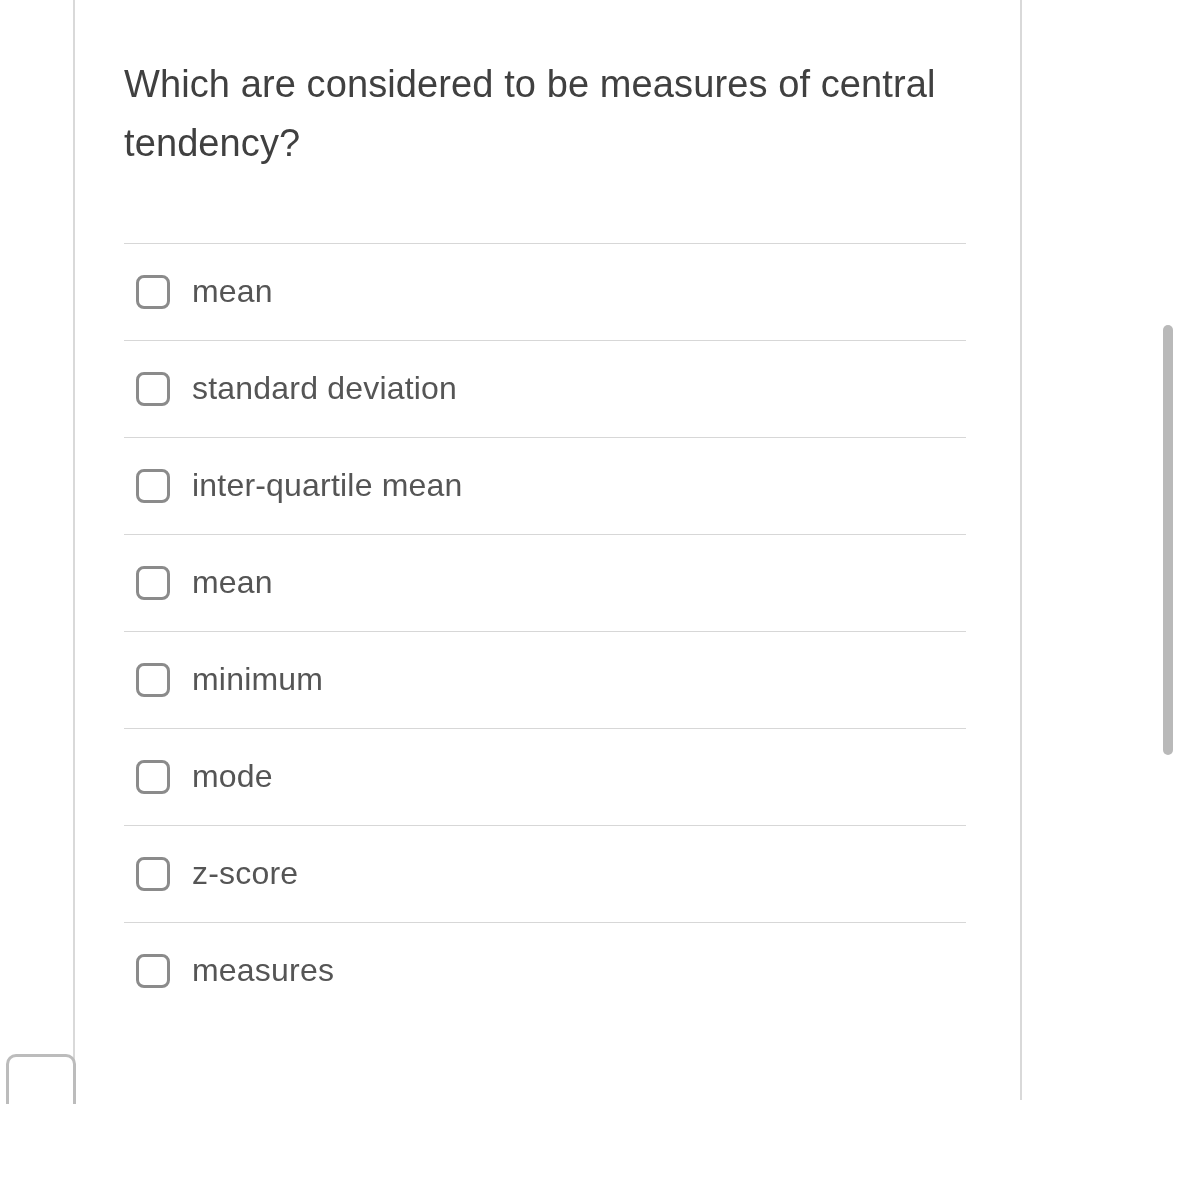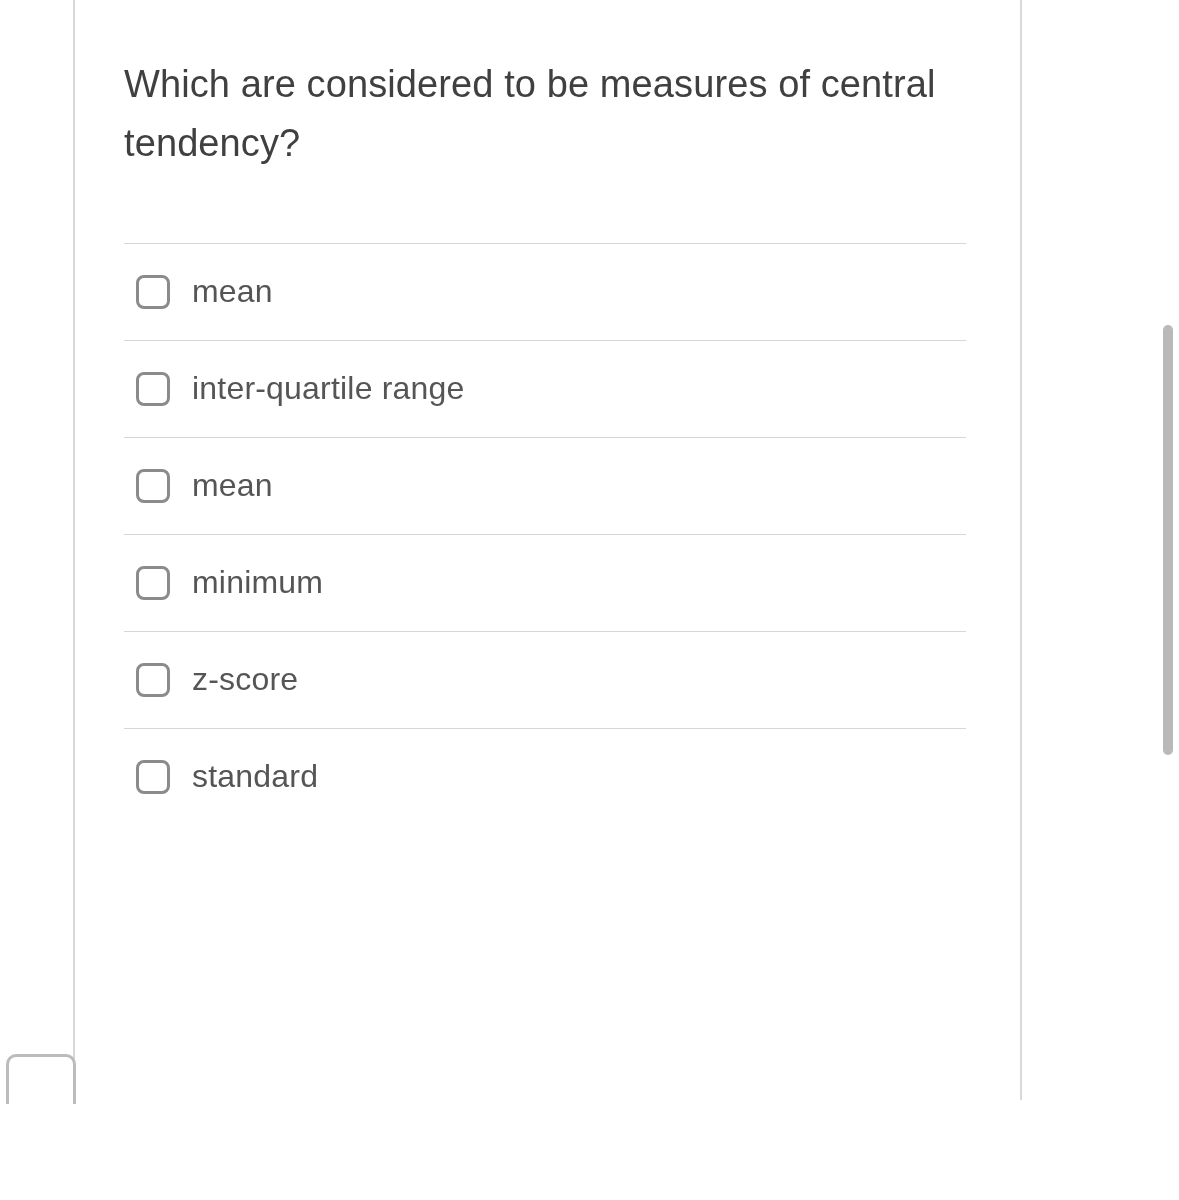--- a/index.html
+++ b/index.html
@@ -106,46 +106,54 @@
   <div class="content">
     <p class="question">Which are considered to be measures of central tendency?</p>
 
     <div class="options">
 
       <label class="option">
         <span class="checkbox"></span>
         <span class="opt-label">mean</span>
       </label>
 
+      <label class="option">
+        <span class="checkbox"></span>
+        <span class="opt-label">standard deviation</span>
+      </label>
 
       <label class="option">
         <span class="checkbox"></span>
-        <span class="opt-label">inter-quartile range</span>
+        <span class="opt-label">inter-quartile mean</span>
       </label>
 
       <label class="option">
         <span class="checkbox"></span>
         <span class="opt-label">mean</span>
       </label>
 
       <label class="option">
         <span class="checkbox"></span>
         <span class="opt-label">minimum</span>
       </label>
 
+      <label class="option">
+        <span class="checkbox"></span>
+        <span class="opt-label">mode</span>
+      </label>
 
       <label class="option">
         <span class="checkbox"></span>
         <span class="opt-label">z-score</span>
       </label>
 
 
       <label class="option" style="border-top:1px solid #d7d7d7;">
         <span class="checkbox"></span>
-        <span class="opt-label">standard</span>
+        <span class="opt-label">measures</span>
       </label>
 
     </div>
   </div>
 
   <div class="scrollbar"></div>
   <div class="corner-tab"></div>
 </div>
 
 </body></html>

